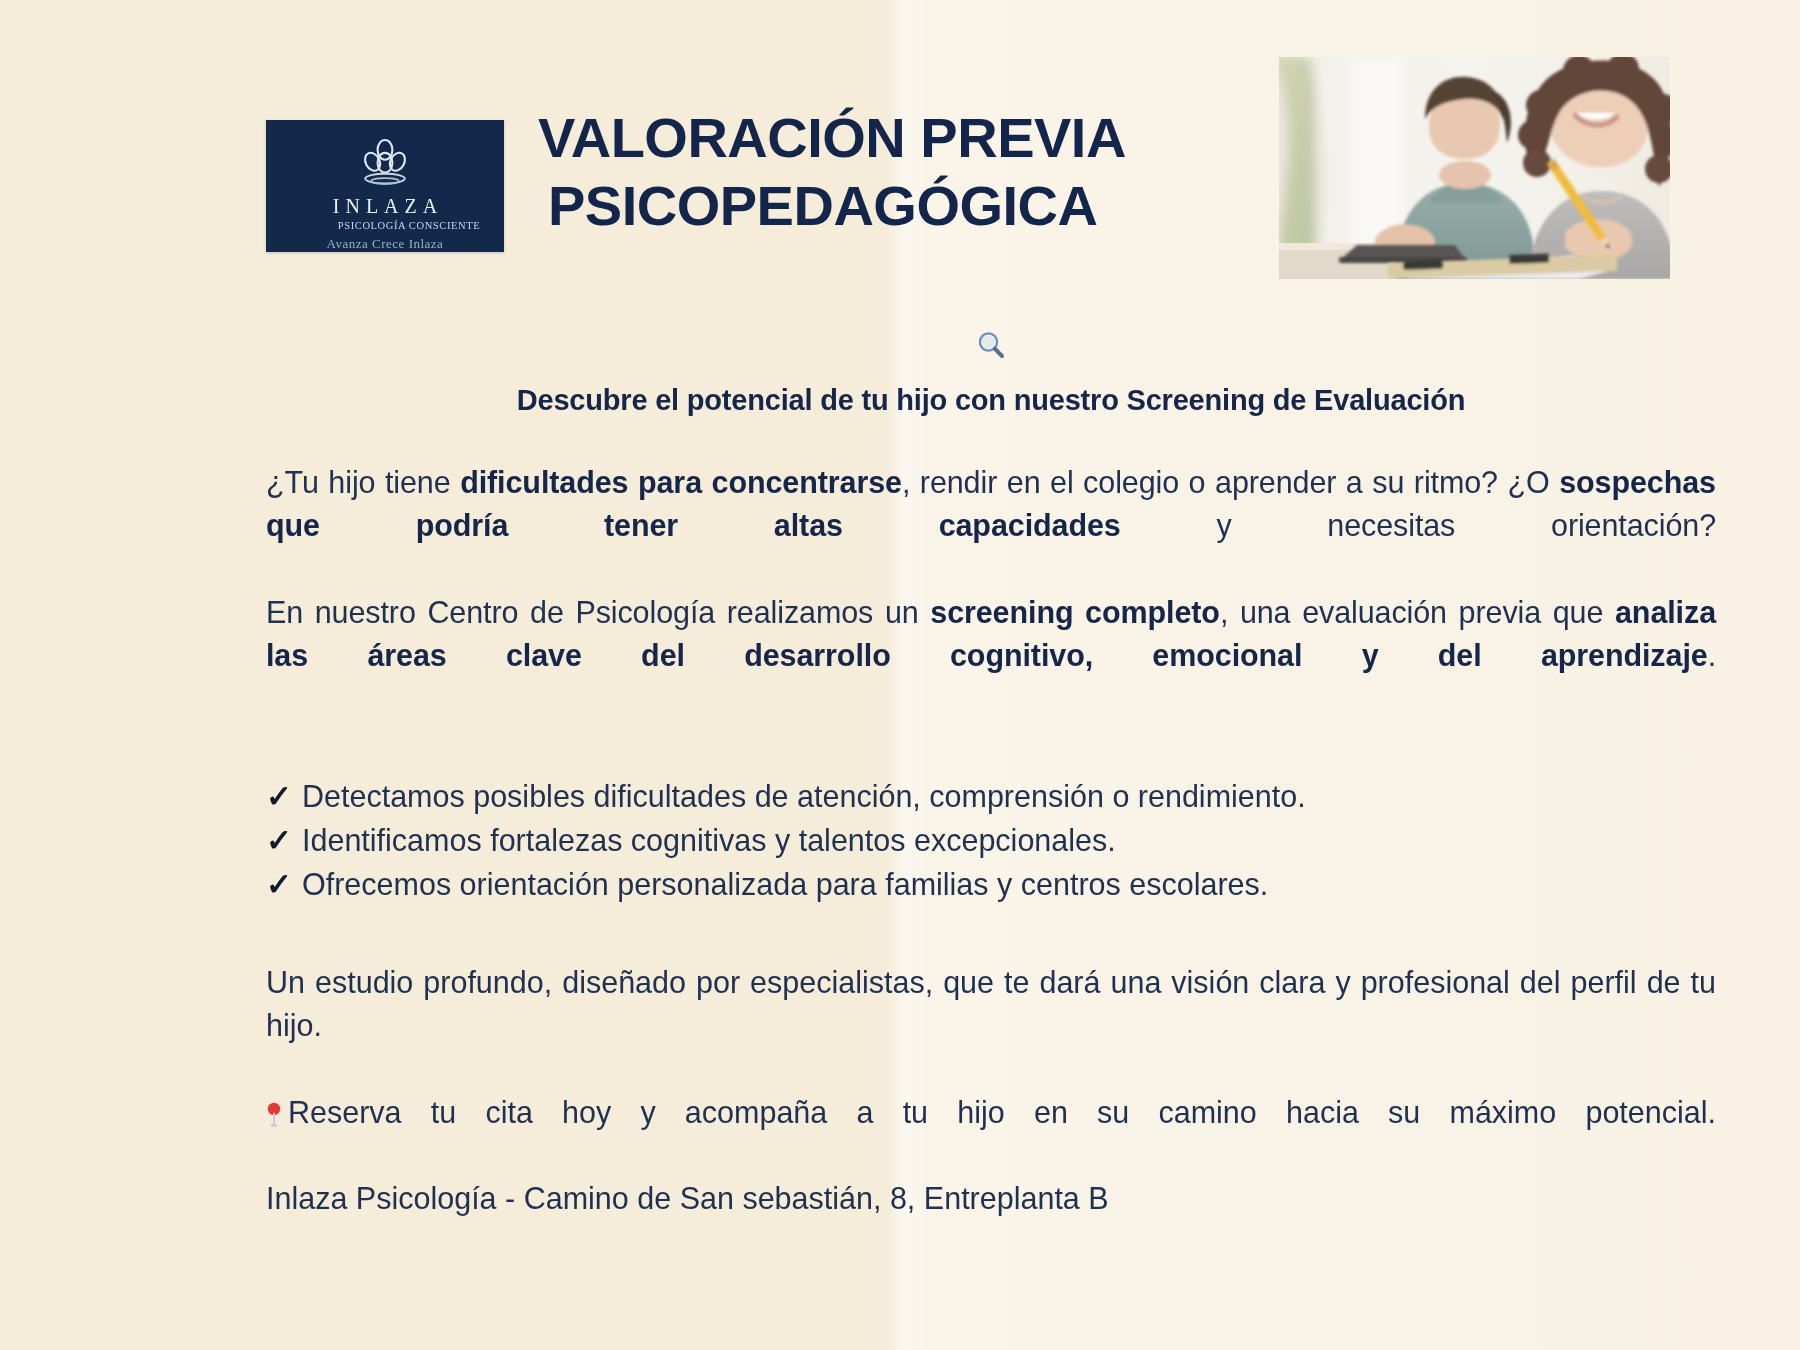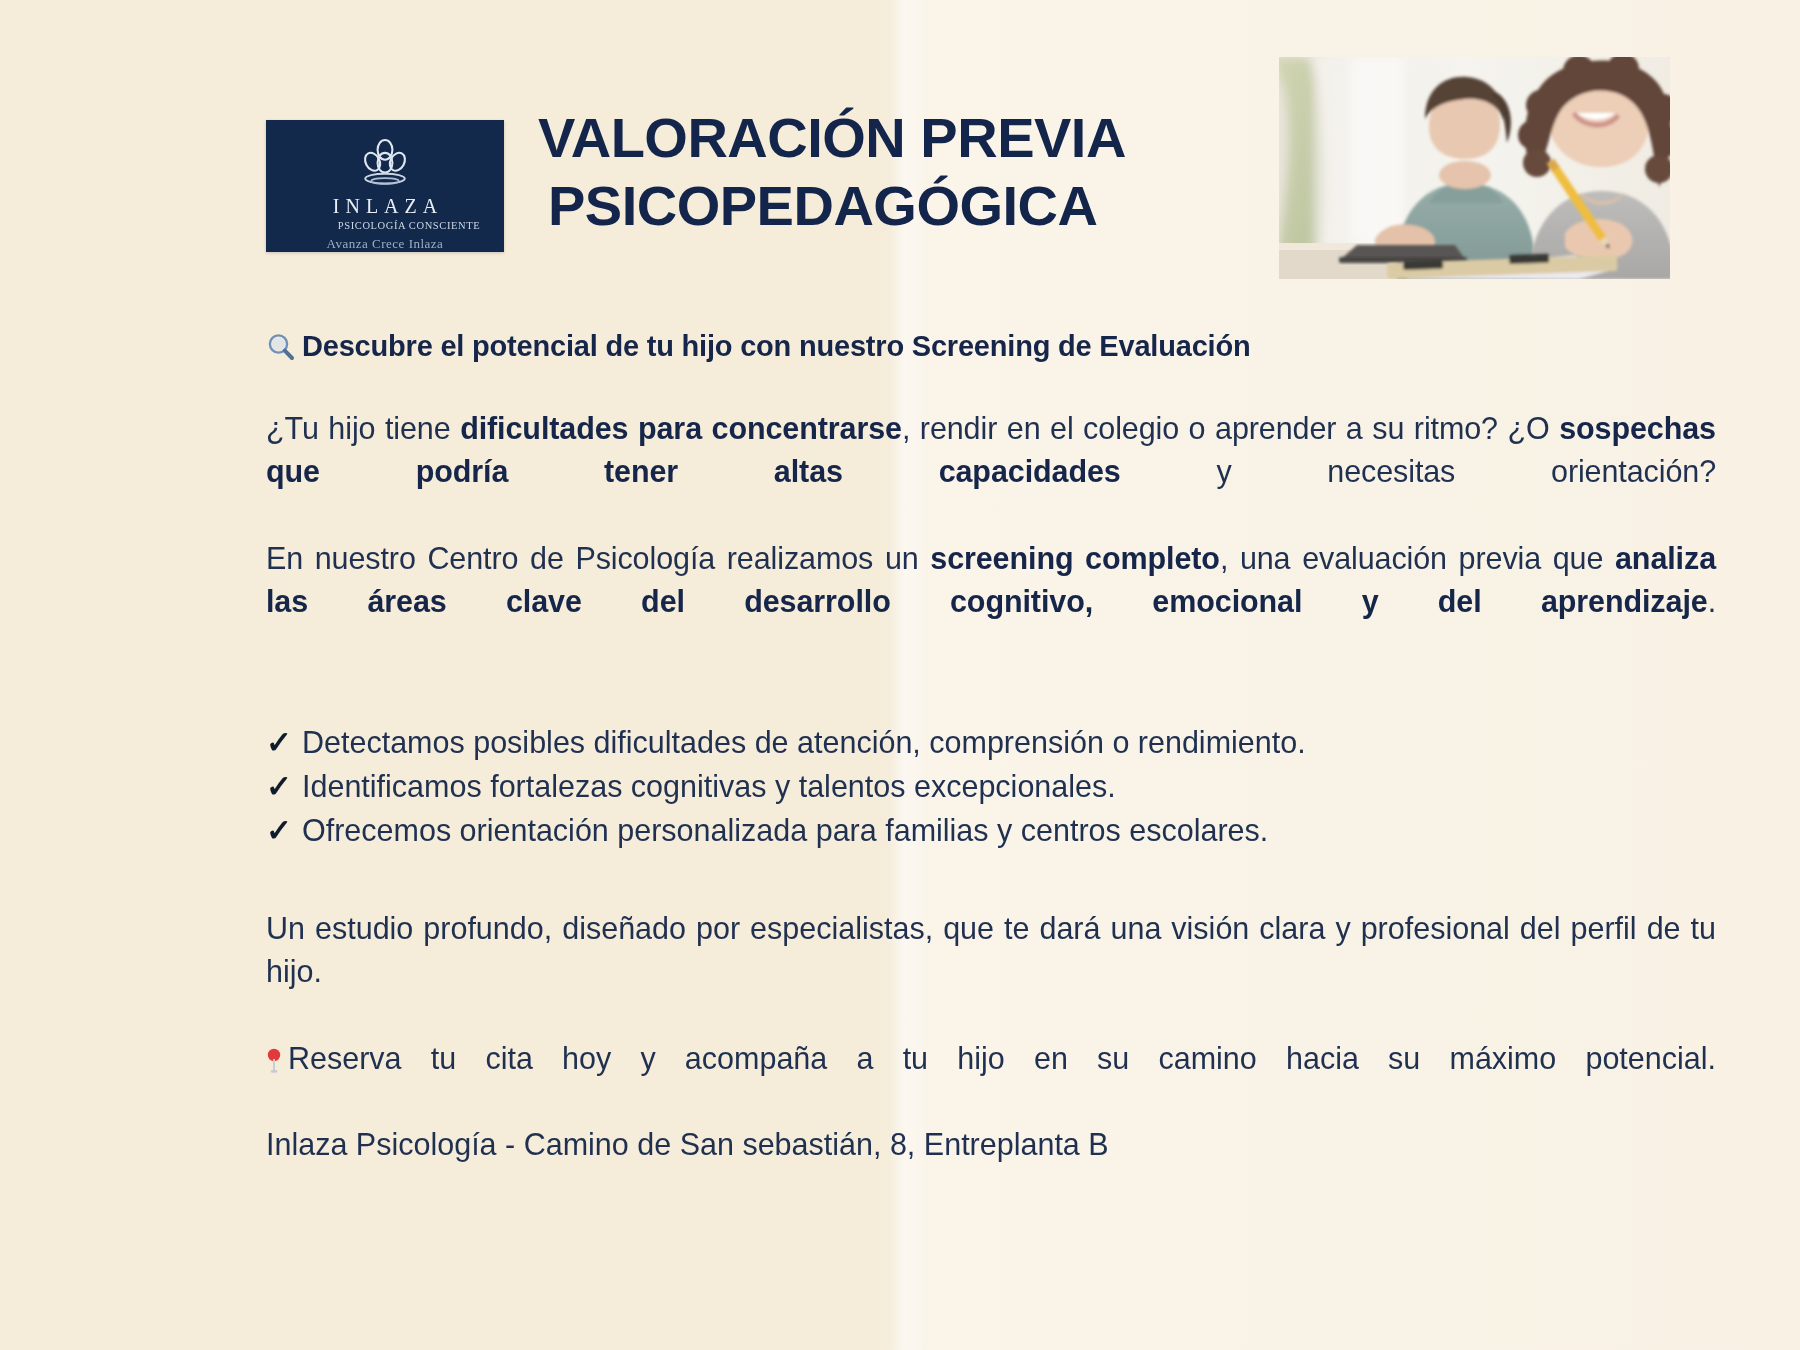--- a/index.html
+++ b/index.html
@@ -140,22 +140,23 @@
     position: absolute;
     left: 266px;
     top: 330px;
     width: 1450px;
     color: #1d2f4f;
   }
 
   #subheading {
     display: flex;
     align-items: center;
-    gap: 6px;
+    gap: 24px;
     margin-bottom: 44px;
+    flex-direction: column;
   }
 
   #subheading .sh-text {
     font-size: 29px;
     font-weight: bold;
     color: #16264a;
     letter-spacing: -0.2px;
   }
 
   .magnifier { width: 30px; height: 30px; flex: 0 0 auto; }

